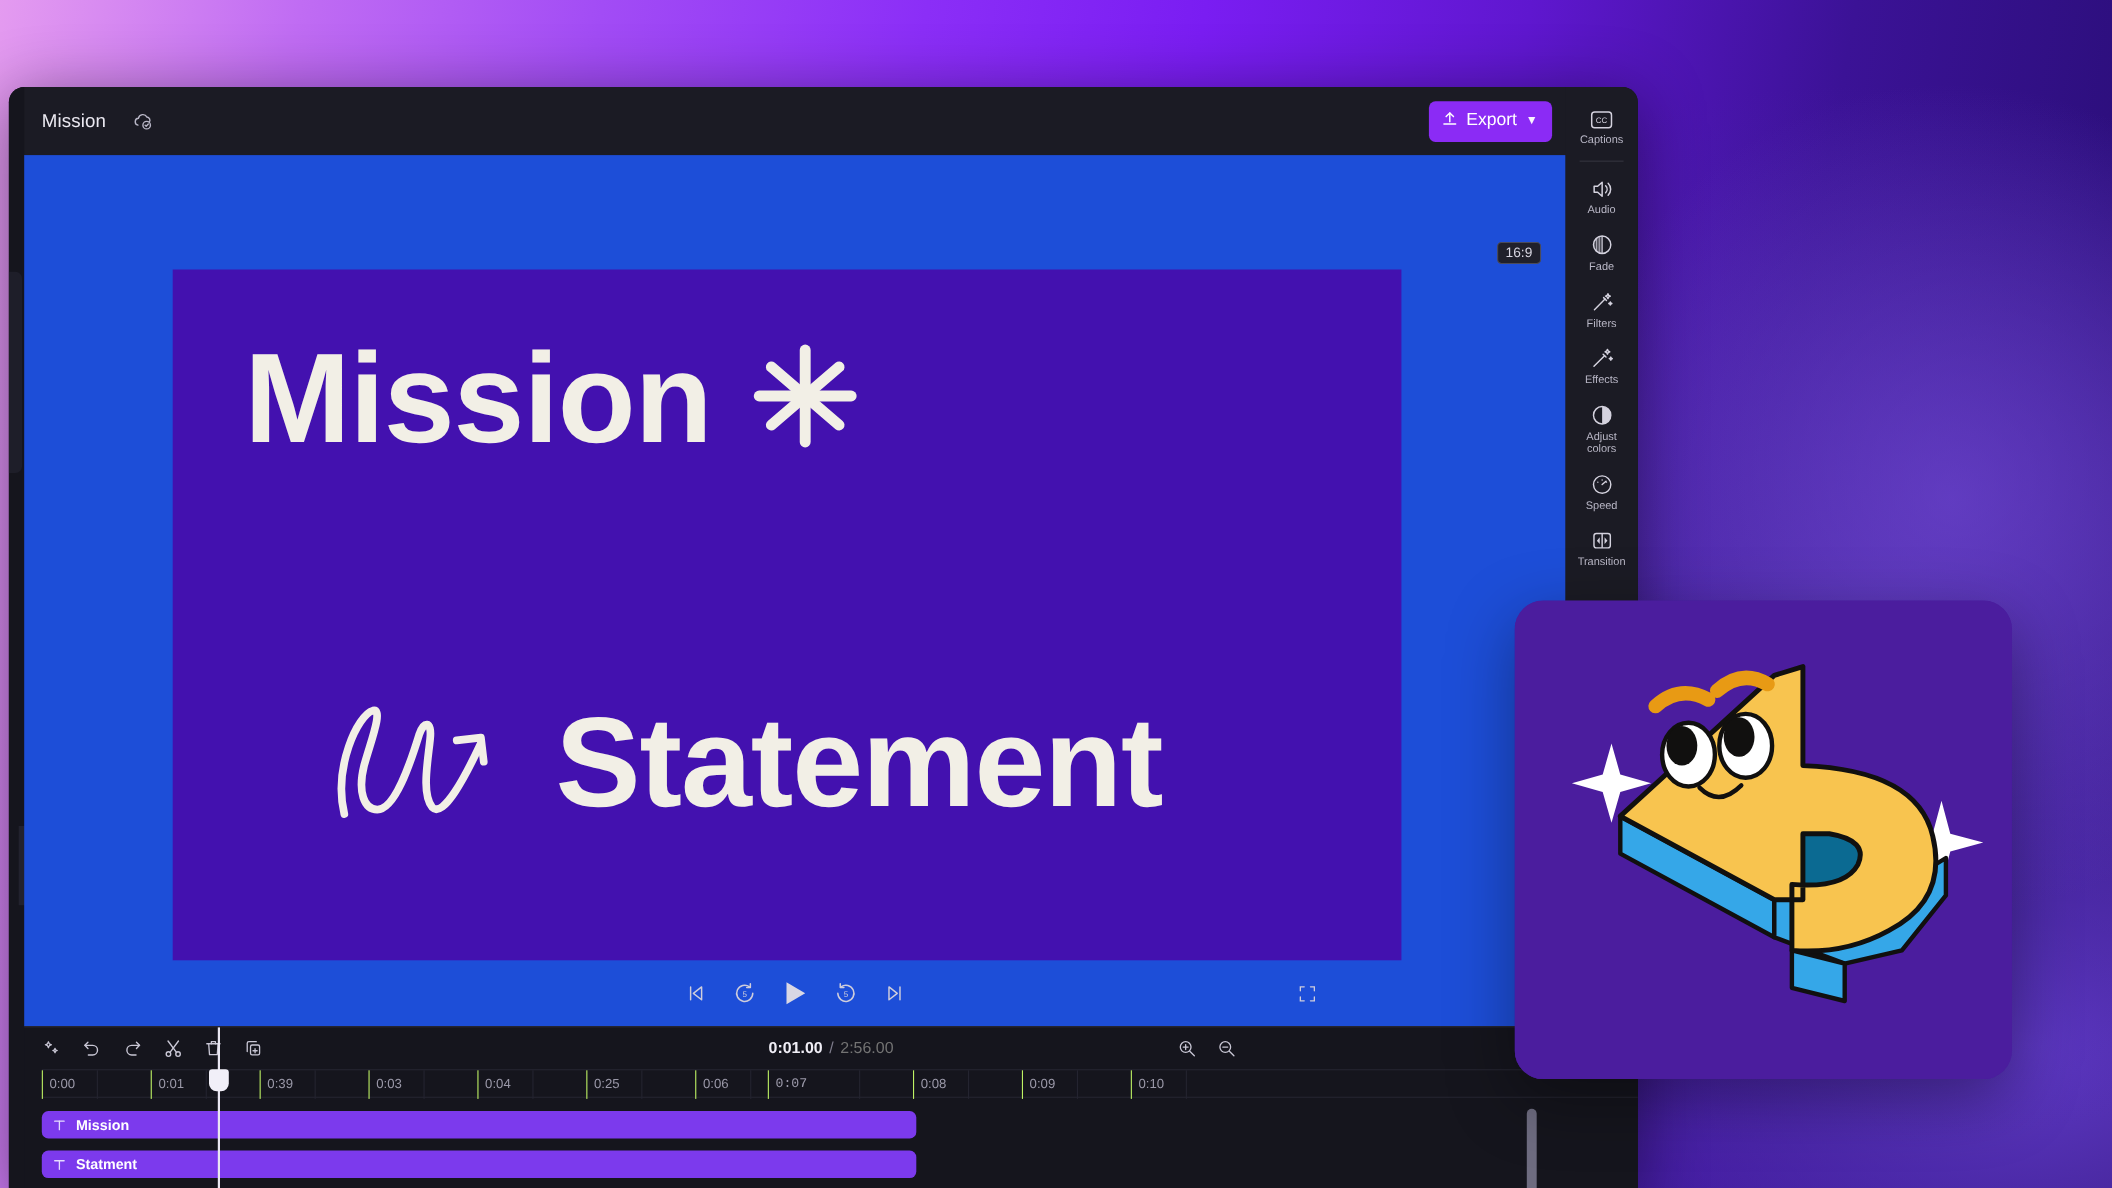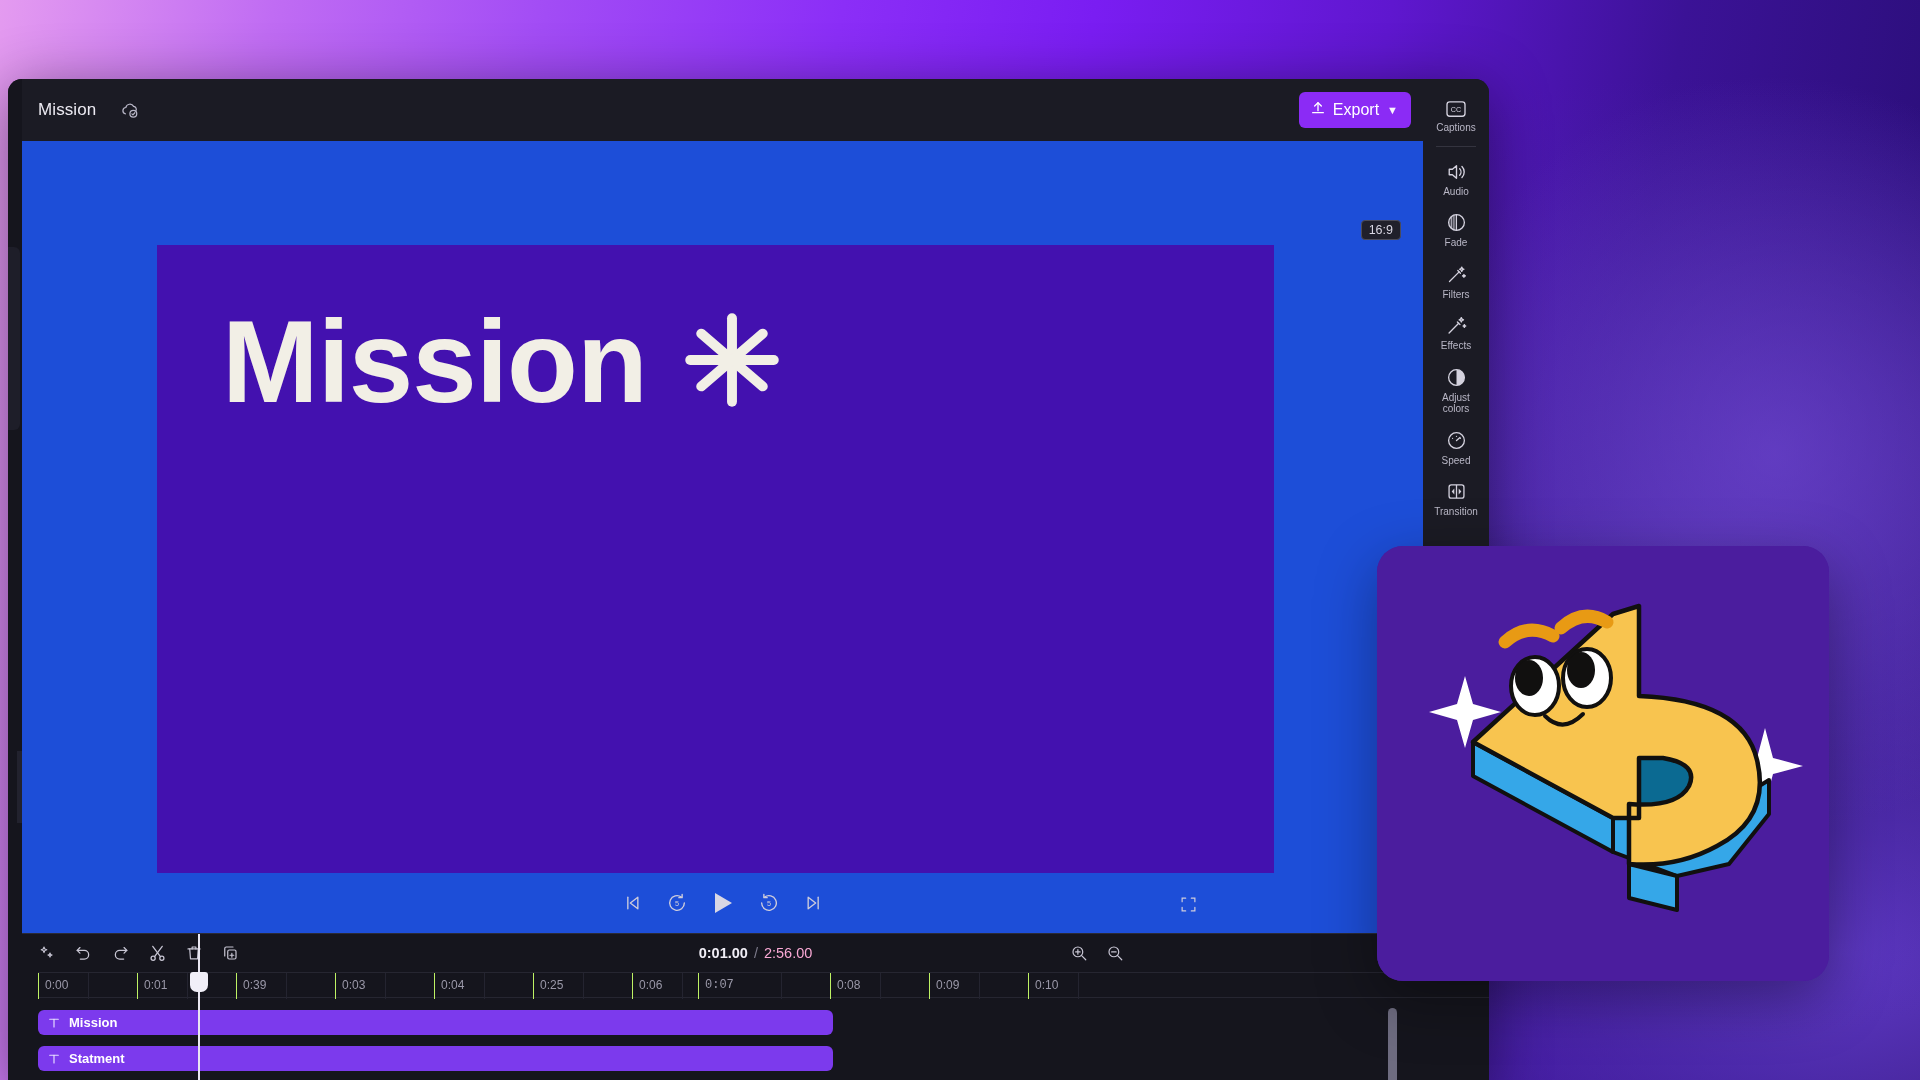--- a/index.html
+++ b/index.html
@@ -139,21 +139,21 @@
   #tl-toolbar{ position:relative; height:38px; }
   .tl-icons{ position:absolute; left:16px; top:0; height:38px; display:flex; align-items:center; gap:18px; }
   .tl-icons .ti{ cursor:pointer; color:#c8c6d4; display:flex; align-items:center; }
   #time-display{
     position:absolute; left:0; right:0; top:0; height:38px;
     display:flex; align-items:center; justify-content:center; gap:6px;
     font-size:14.5px; pointer-events:none;
   }
   #time-current{ color:#f0eef6; font-weight:bold; }
   #time-sep{ color:#7e7c8c; }
-  #time-total{ color:#f9a8d4; }
+  #time-total{ color:#737373; }
   #zoom-ctrls{ position:absolute; right:365px; top:0; height:38px; display:flex; align-items:center; gap:18px; }
   #zoom-ctrls .zi{ cursor:pointer; color:#c8c6d4; display:flex; align-items:center; }
 
   #ruler{
     position:relative; height:26px; margin-left:16px; margin-right:0;
     border-top:1px solid #262631; border-bottom:1px solid #262631;
     background:#15151d;
   }
   .tick{ position:absolute; top:0; height:26px; border-left:1px solid #bef264; }
   .tick .tk{ position:absolute; left:6px; top:5px; color:#9a98a8; font-size:12px; white-space:nowrap; }
@@ -334,20 +334,29 @@
             <g stroke="#f2efe6" stroke-width="9" stroke-linecap="round">
               <path d="M50 12 L50 88"></path>
               <path d="M22 26 L78 74"></path>
               <path d="M78 26 L22 74"></path>
               <path d="M12 50 L88 50"></path>
             </g>
           </svg>
         </span>
       </div>
 
+      <div class="line2">
+        <span>
+          <svg width="180" height="110" viewBox="0 0 180 110" fill="none">
+            <path d="M16 104 C 6 62, 28 14, 42 10 C 52 8, 40 38, 34 60 C 28 84, 34 100, 46 100 C 62 100, 76 58, 84 32 C 88 20, 96 18, 94 36 C 92 56, 86 86, 96 98 C 106 108, 126 70, 140 40" stroke="#f2efe6" stroke-width="7" stroke-linecap="round" stroke-linejoin="round"></path>
+            <path d="M120 34 L142 36 L140 58" stroke="#f2efe6" stroke-width="7" stroke-linecap="round" stroke-linejoin="round" transform="rotate(-12 134 44)"></path>
+          </svg>
+        </span>
+        <span class="word">Statement</span>
+      </div>
     </div>
 
     <div id="playbar">
       <span class="pbtn">
         <svg width="20" height="20" viewBox="0 0 24 24" fill="none" stroke="#cfcddb" stroke-width="1.6" stroke-linecap="round" stroke-linejoin="round">
           <path d="M7 5v14"></path>
             <path d="M19 5L10 12l9 7z"></path>
         </svg>
       </span>
       <span class="pbtn">

